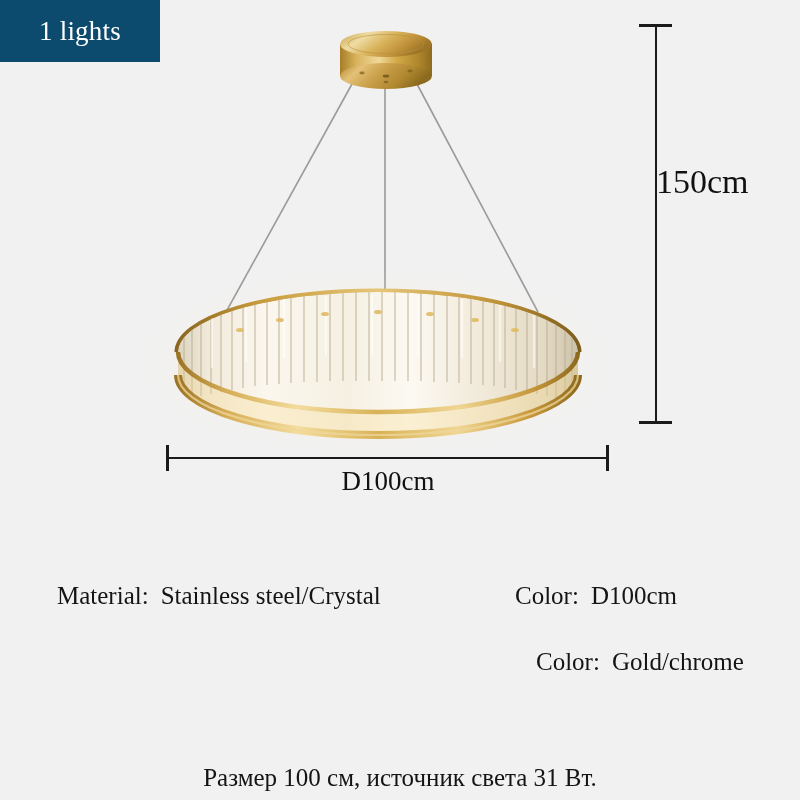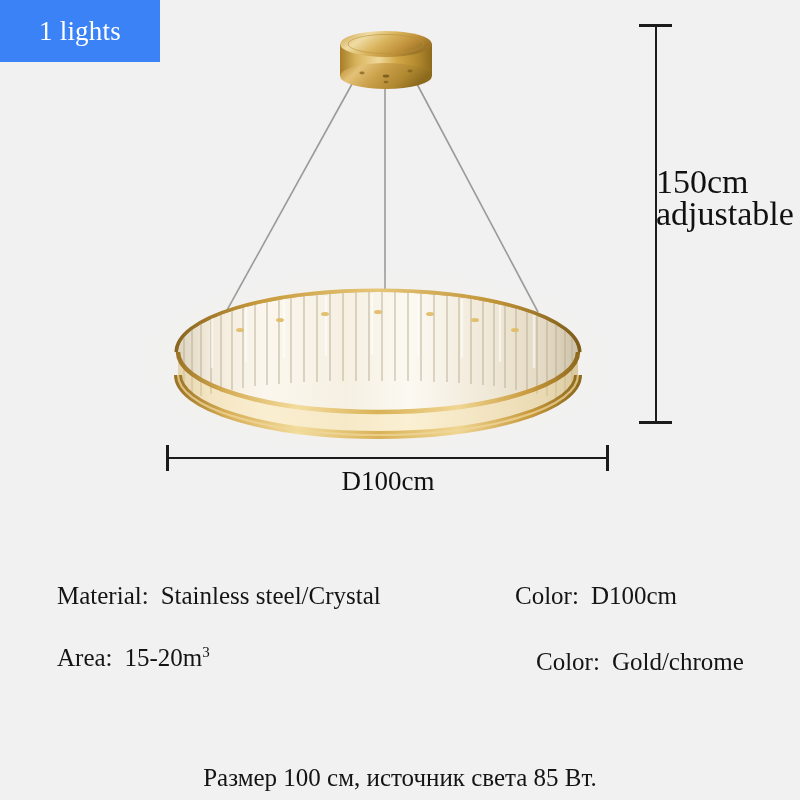--- a/index.html
+++ b/index.html
@@ -21,21 +21,21 @@
     background: #f1f1f1;
   }
 
   
   #badge {
     position: absolute;
     left: 0;
     top: 0;
     width: 160px;
     height: 62px;
-    background: #3b82f6;
+    background: #0c4a6e;
     display: flex;
     align-items: center;
     justify-content: center;
   }
   #badge .badge-text {
     color: #ffffff;
     font-size: 27px;
     letter-spacing: 0.2px;
     font-family: "Liberation Serif", "DejaVu Serif", serif;
   }
@@ -321,21 +321,20 @@
         </g>
       </g>
     </svg>
 
     
     <div class="dim-line-v"></div>
     <div class="dim-tick-top"></div>
     <div class="dim-tick-bottom"></div>
     <div class="dim-label-v">
       <div>150cm</div>
-      <div>adjustable</div>
     </div>
 
     
     <div class="dim-line-h"></div>
     <div class="dim-tick-left"></div>
     <div class="dim-tick-right"></div>
     <div class="dim-label-h">D100cm</div>
   </div>
 
   <div id="badge">
@@ -345,26 +344,23 @@
   <div id="specs">
 
     <div class="spec-line" id="spec-material">
       <span class="spec-key">Material:</span><span>Stainless steel/Crystal</span>
     </div>
 
     <div class="spec-line" id="spec-size">
       <span class="spec-key">Color:</span><span>D100cm</span>
     </div>
 
-    <div class="spec-line" id="spec-area">
-      <span class="spec-key">Area:</span><span>15-20m</span><span class="sup">3</span>
-    </div>
 
     <div class="spec-line" id="spec-color">
       <span class="spec-key">Color:</span><span>Gold/chrome</span>
     </div>
 
 
 
-    <div class="spec-line" id="spec-ru">Размер 100 см, источник света 85 Вт.</div>
+    <div class="spec-line" id="spec-ru">Размер 100 см, источник света 31 Вт.</div>
   </div>
 
 </div>
 
 </body></html>

